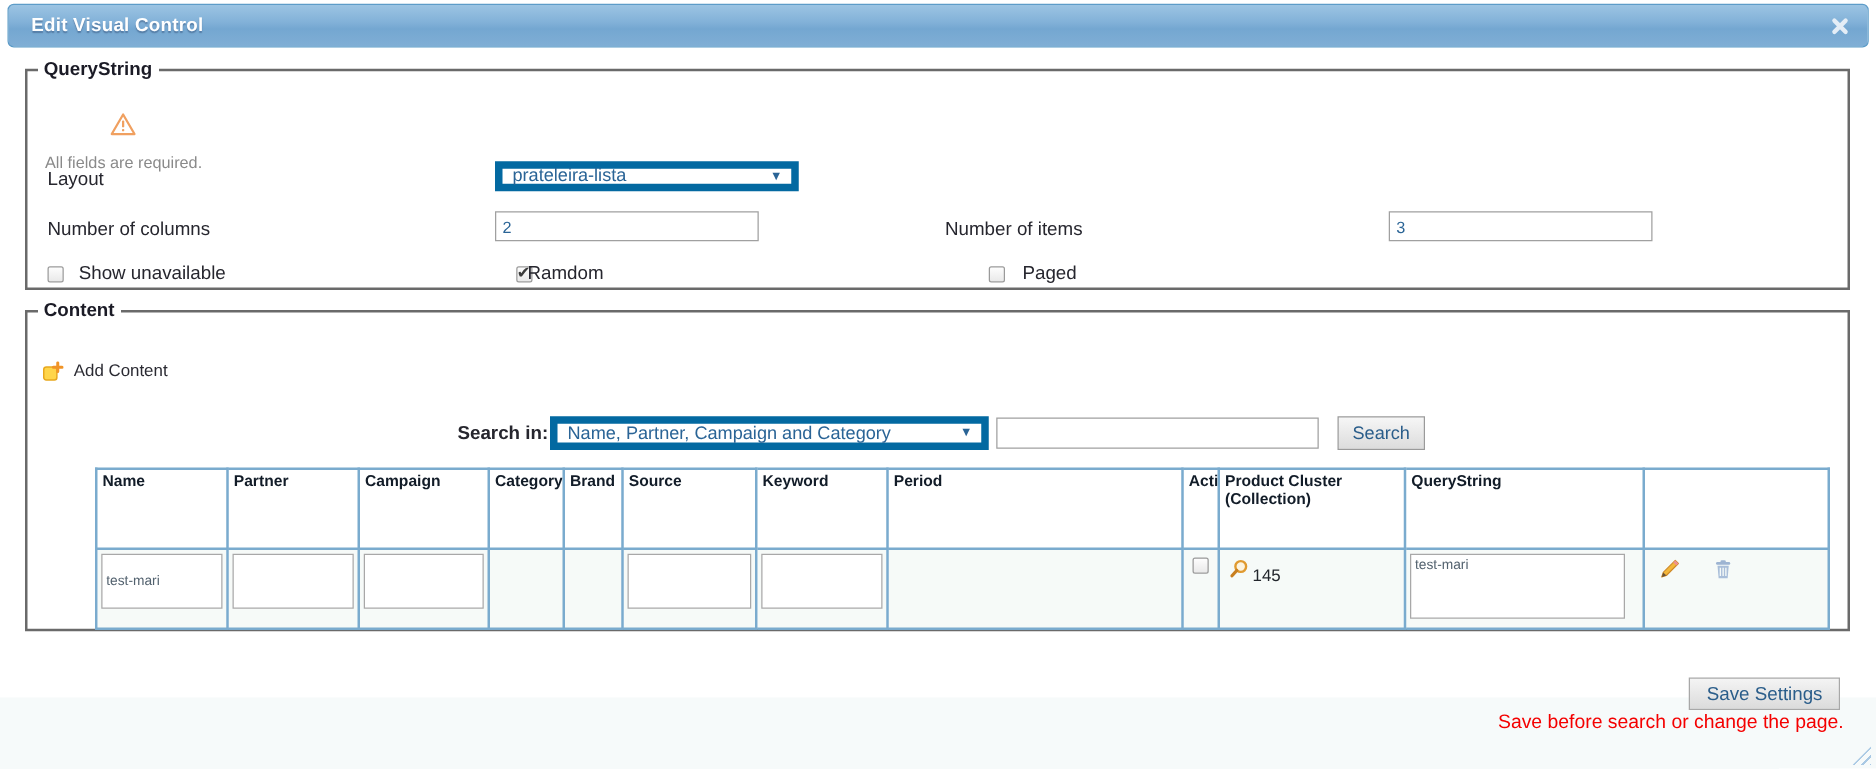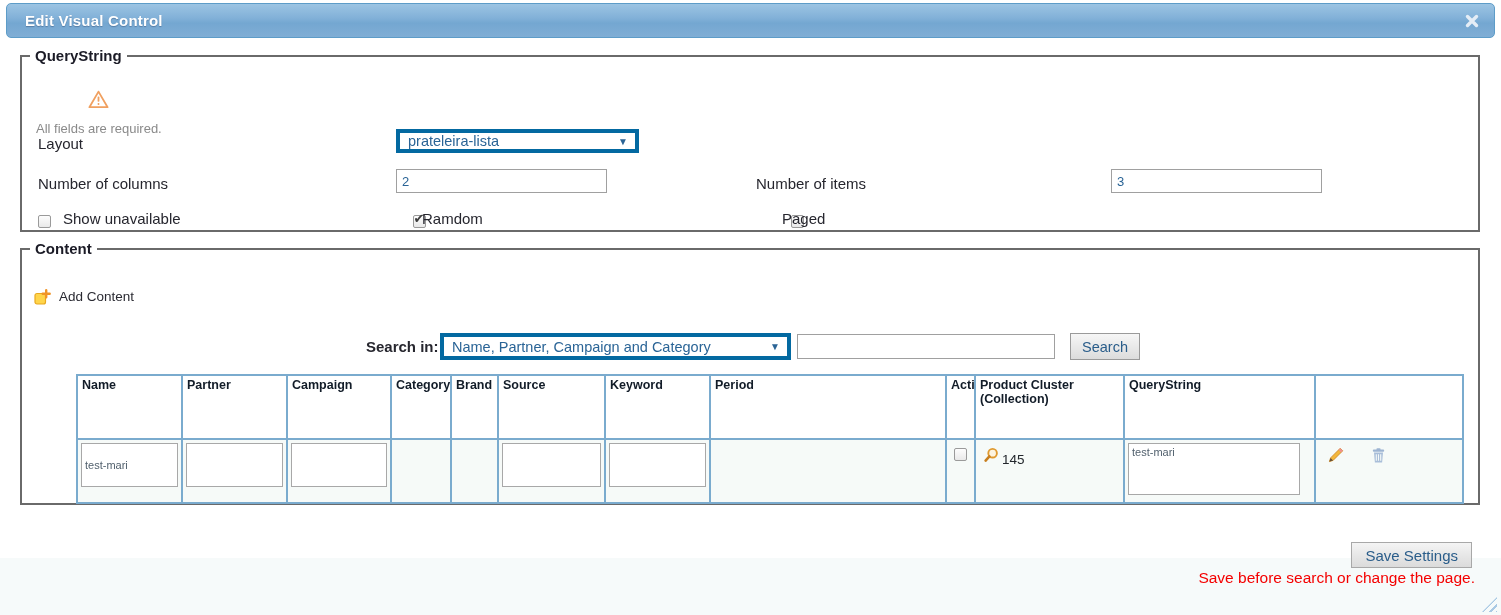--- a/index.html
+++ b/index.html
@@ -23,21 +23,21 @@
 
   .abs { position:absolute; }
   .field-label { font-size:15px; color:#26262e; }
   .cb-label { font-size:15px; color:#26262e; }
 
   .text-input { border:1px solid #a0a0a0; background:#fff; color:#2a6496; font-size:13px;
     padding:2px 5px; font-family:"Liberation Sans", sans-serif; }
 
   
   .select { display:flex; align-items:center; justify-content:space-between;
-    border:4px solid #0369a1; background:#fff; color:#2a6496; font-size:14.5px;
+    border:6px solid #0369a1; background:#fff; color:#2a6496; font-size:14.5px;
     padding:0 7px 0 8px; cursor:pointer; }
   .sel-arrow { font-size:10px; color:#2a6496; margin-left:8px; }
 
   
   .cb { position:relative; display:inline-block; width:13px; height:13px; vertical-align:middle; }
   .cb input { appearance:none; -webkit-appearance:none; width:13px; height:13px; margin:0;
     border:1px solid #9a9a9a; border-radius:2px; background:linear-gradient(#fdfdfd,#e9e9e9); cursor:pointer; }
   .cb .cb-mark { display:none; position:absolute; left:0px; top:-3px; font-size:13px; color:#3c3c3c; pointer-events:none; }
   .cb input:checked + .cb-mark { display:block; }
 
@@ -129,21 +129,21 @@
     <span class="abs cb-label" style="left:41px; top:146px;">Show unavailable</span>
 
     <span class="abs cb" style="left:374px; top:147px;">
       <input type="checkbox" checked="" style=""><span class="cb-mark">✔</span>
     </span>
     <span class="abs cb-label" style="left:400px; top:146px;">Ramdom</span>
 
     <span class="abs cb" style="left:734px; top:147px;">
       <input type="checkbox" style="">
     </span>
-    <span class="abs cb-label" style="left:760px; top:146px;text-align:center;">Paged</span>
+    <span class="abs cb-label" style="left:796px; top:146px;text-align:center;">Paged</span>
   </fieldset>
 
   <fieldset id="content-fieldset">
     <legend>Content</legend>
 
     <div class="abs add-content" style="left:12px; top:32px;">
       <span>
         <svg width="17" height="17" viewBox="0 0 17 17">
           <rect x="1" y="4.5" width="10.5" height="10.5" rx="2" fill="#ffd54a" stroke="#e8a81e" stroke-width="1.2"></rect>
           <path d="M12.2 1.2 v7 M8.7 4.7 h7" stroke="#f09427" stroke-width="2.4" stroke-linecap="round"></path>

